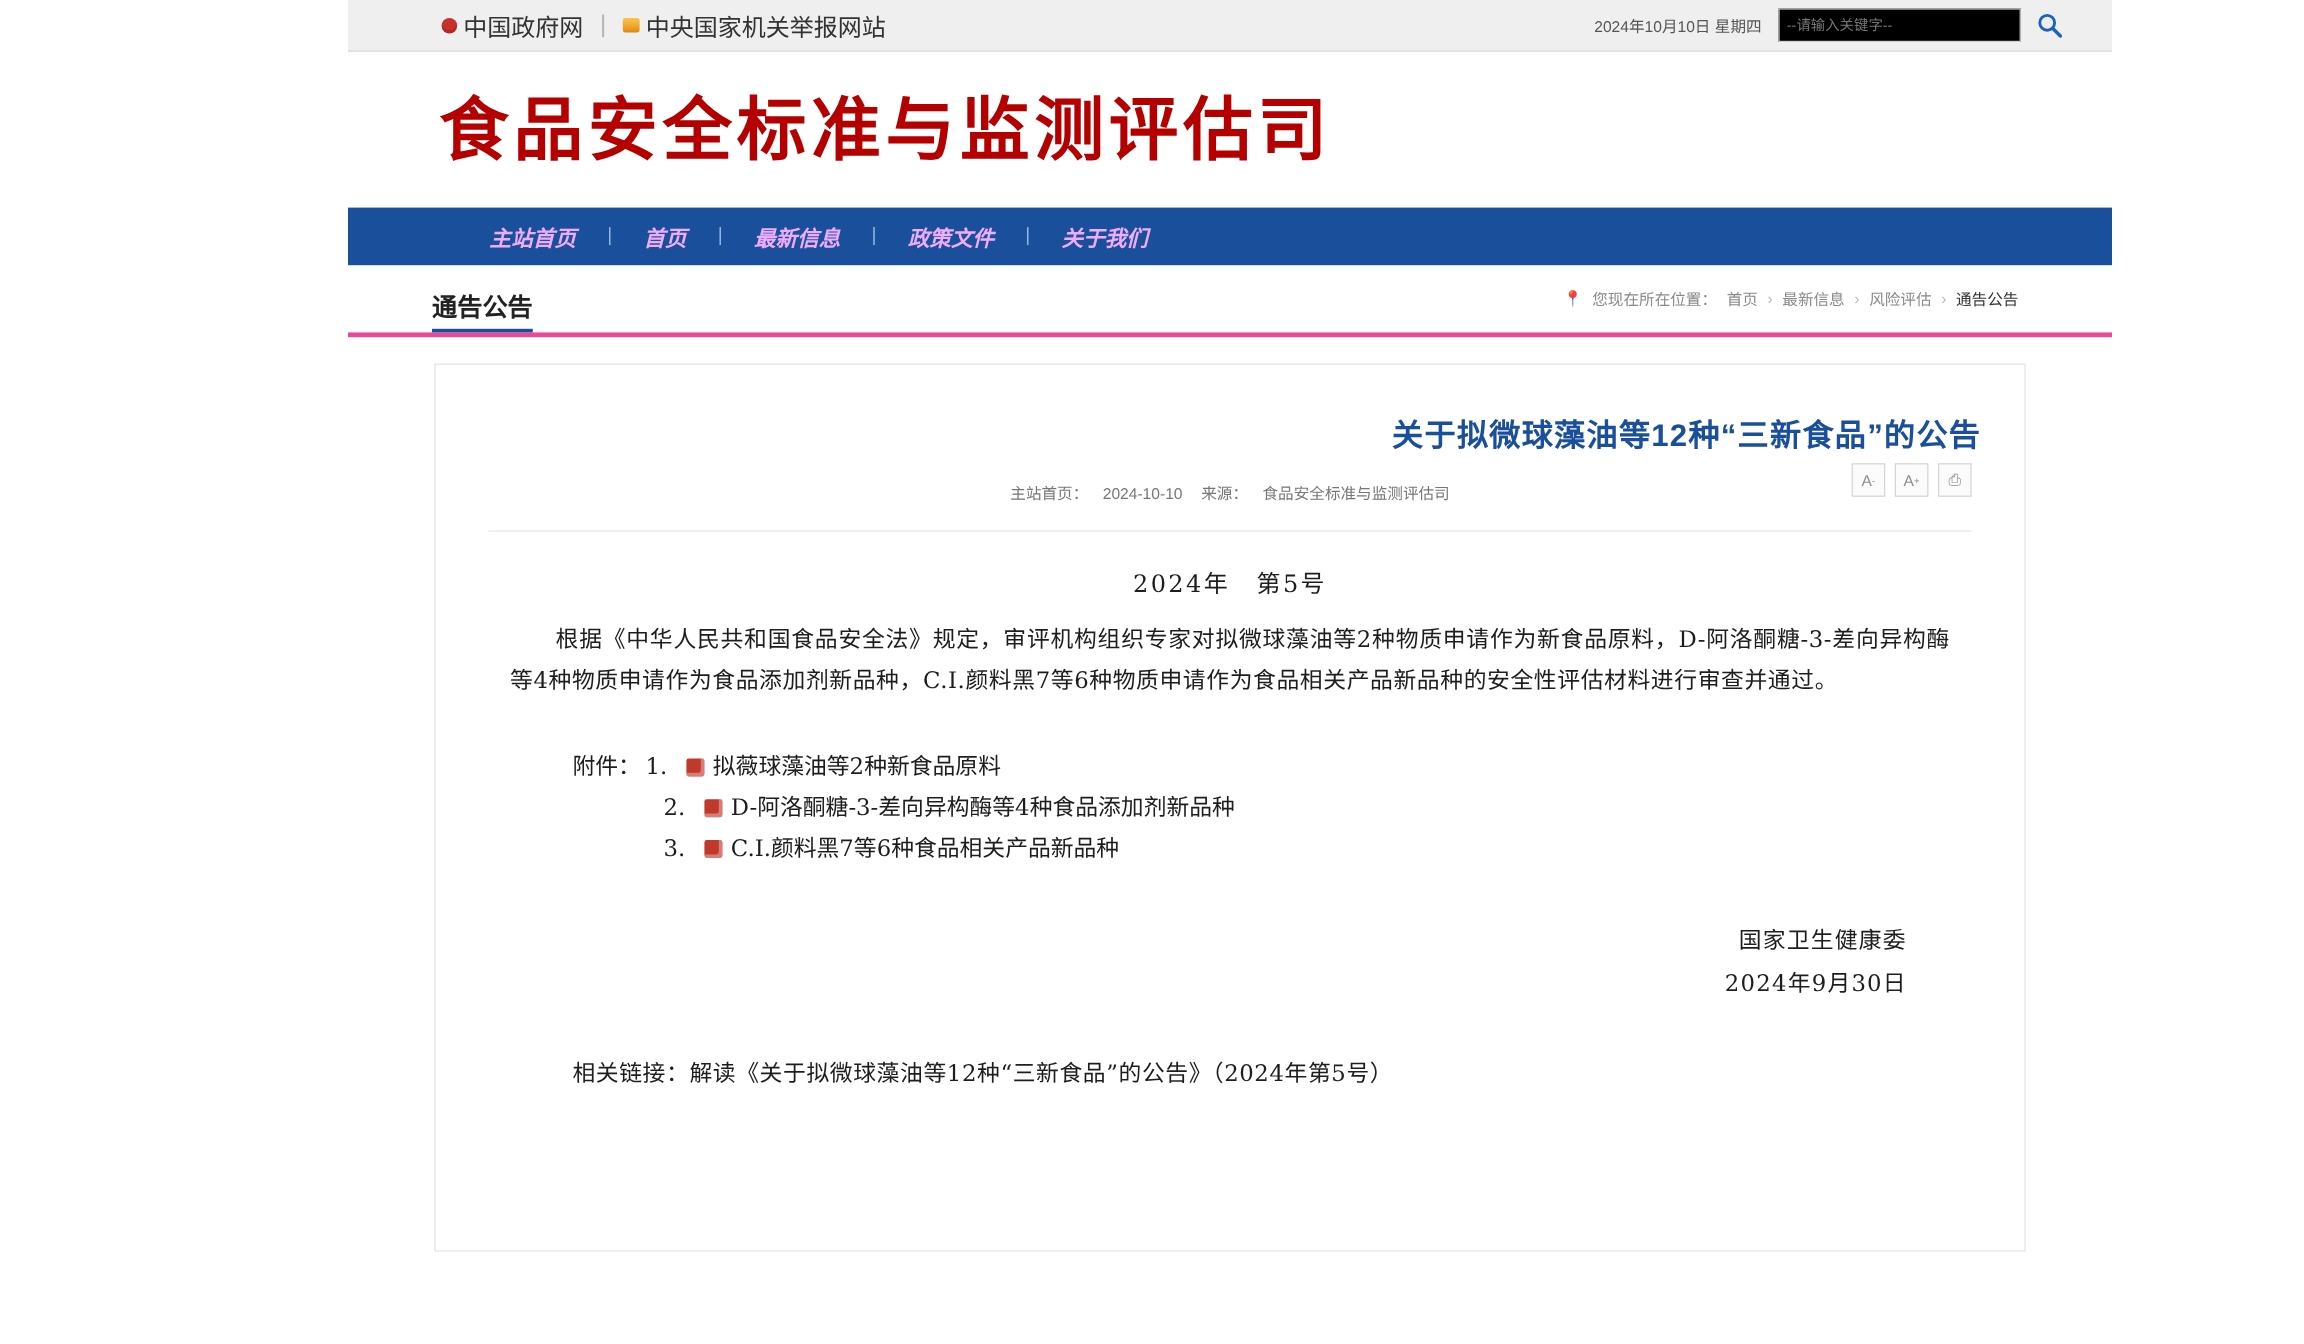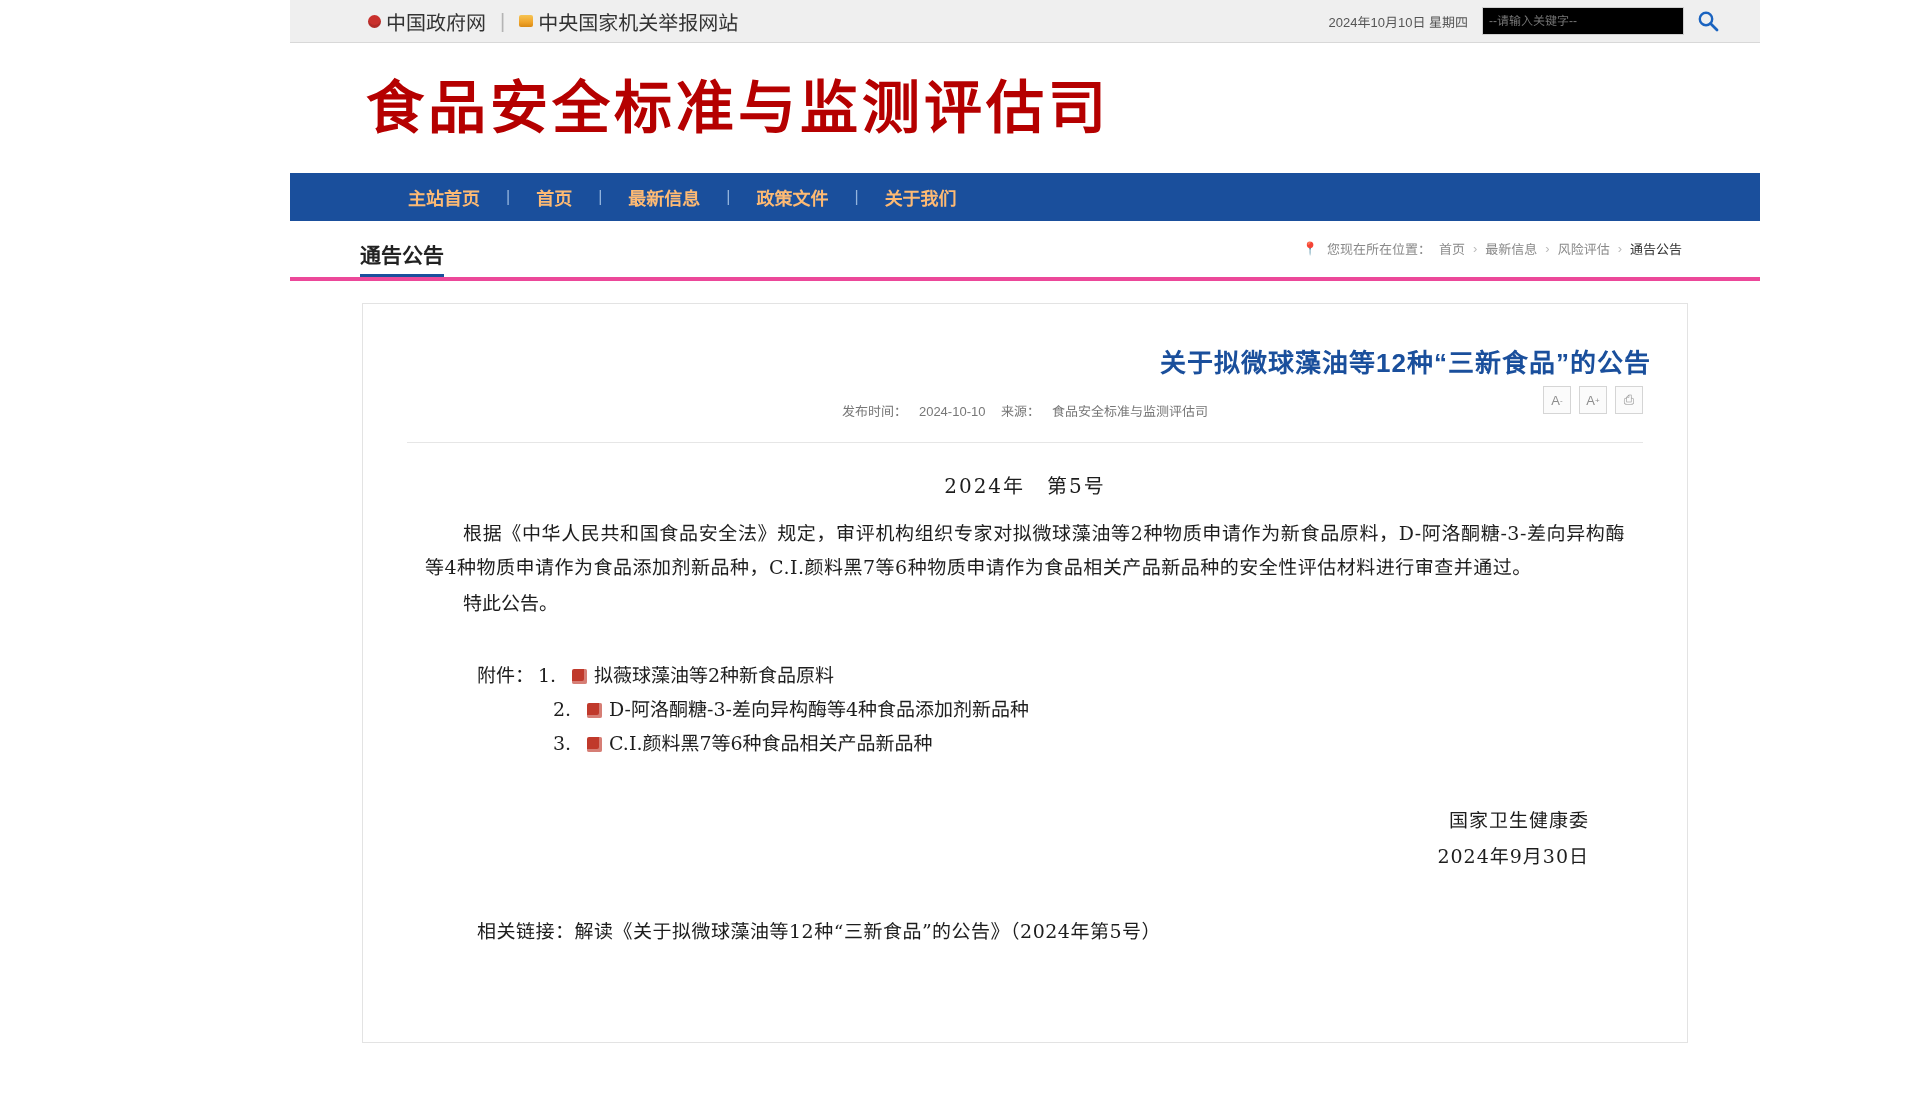--- a/index.html
+++ b/index.html
@@ -130,27 +130,28 @@
   
   .nav {
     height: 48px;
     background: #1a4f9c;
     display: flex;
     align-items: center;
     padding-left: 94px;
     box-sizing: border-box;
   }
   .nav-item {
-    color: #fdba74;
+    color: #f0abfc;
     font-size: 18px;
     font-weight: bold;
     padding: 0 24px;
     cursor: pointer;
     white-space: nowrap;
     text-decoration: none;
+    font-style: italic;
   }
   .nav-divider {
     color: #93b4dd;
     font-size: 16px;
     padding: 0 2px;
   }
 
   
   .crumbrow {
     position: relative;
@@ -355,21 +356,21 @@
         <a href="#">风险评估</a>
         <span class="crumb-sep">›</span>
         <span class="cur">通告公告</span>
       </div>
     </div>
 
     <div class="card">
       <div class="art-title">关于拟微球藻油等12种“三新食品”的公告</div>
 
       <div class="meta">
-        <span>发布时间：</span><span>2024-10-10</span>
+        <span>主站首页：</span><span>2024-10-10</span>
         <span>来源：</span><span>食品安全标准与监测评估司</span>
       </div>
 
       <div class="tools">
         <div class="tool-btn">
           <span>A</span>
             <sup>-</sup>
         </div>
         <div class="tool-btn">
           <span>A</span>
@@ -379,21 +380,20 @@
           <span>⎙</span>
         </div>
       </div>
 
       <div class="divider"></div>
 
       <div class="body">
         <div class="issue-no">2024年　第5号</div>
 
         <div class="para">根据《中华人民共和国食品安全法》规定，审评机构组织专家对拟微球藻油等2种物质申请作为新食品原料，D-阿洛酮糖-3-差向异构酶等4种物质申请作为食品添加剂新品种，C.I.颜料黑7等6种物质申请作为食品相关产品新品种的安全性评估材料进行审查并通过。</div>
-        <div class="para2">特此公告。</div>
 
         <div class="attach-block">
           <div class="attach-line">
             <span class="attach-label">附件：</span>
             <span class="attach-num">1.</span>
             <span class="pdf-icon"></span>
             <a class="attach-text" href="#">拟薇球藻油等2种新食品原料</a>
           </div>
           <div class="indent-list">
             <div class="attach-line">

